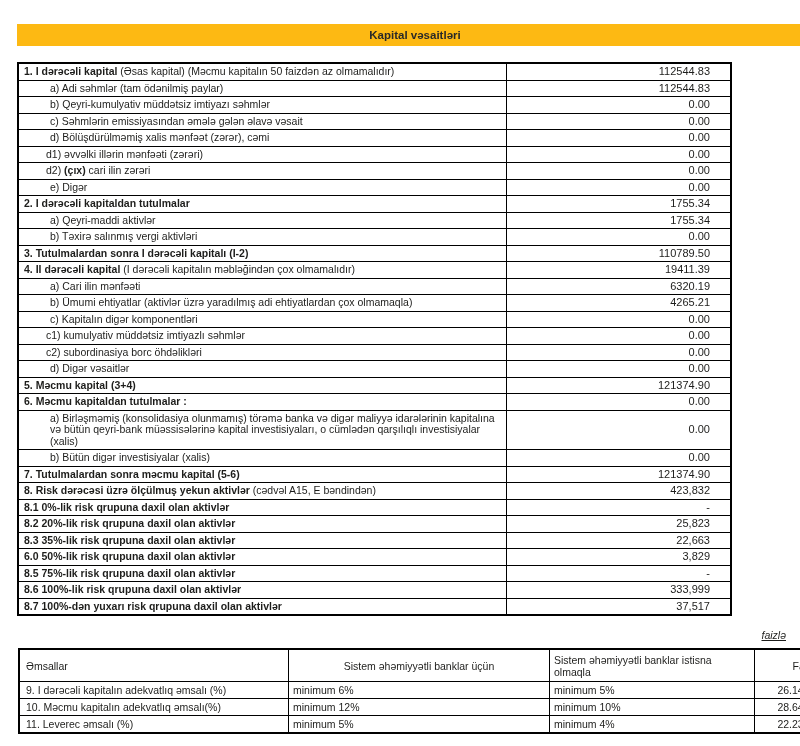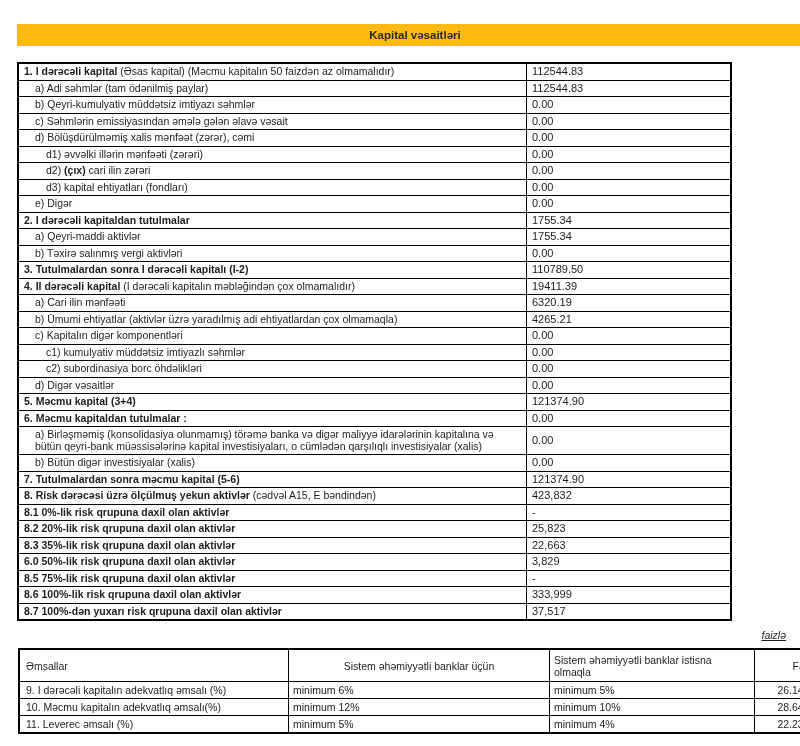--- a/index.html
+++ b/index.html
@@ -23,24 +23,24 @@
     border:2.5px solid #000;
   }
   .cap-table td {
     border:1.5px solid #000;
     font-size:10.5px; line-height:11.5px;
     padding:2px 4px 2px 5px;
     vertical-align:middle;
     overflow:hidden;
   }
   .cap-table td.val {
-    width:198px; text-align:left; padding-right:0;
+    width:198px; text-align:right; padding-right:20px;
     font-size:11px;
   }
-  .cap-table td.ind1 { padding-left:16px; }
+  .cap-table td.ind1 { padding-left:31px; }
   .cap-table td.ind2 { padding-left:27px; }
   .b { font-weight:bold; }
   .note {
     position:absolute; right:14px; top:629px;
     font-style:italic; font-size:10.5px;text-decoration:underline;
   }
   .ratio-table {
     position:absolute; left:18px; top:648px; width:768px;
     border:2.5px solid #000;
   }
@@ -86,24 +86,20 @@
       <tr>
         <td class="label ind1"><span>d) Bölüşdürülməmiş xalis mənfəət (zərər), cəmi</span></td>
         <td class="val">0.00</td>
       </tr>
       <tr>
         <td class="label ind2"><span>d1) əvvəlki illərin mənfəəti (zərəri)</span></td>
         <td class="val">0.00</td>
       </tr>
       <tr>
         <td class="label ind2"><span>d2) </span><span class="b">(çıx)</span><span> cari ilin zərəri</span></td>
-        <td class="val">0.00</td>
-      </tr>
-      <tr>
-        <td class="label ind2"><span>d3) kapital ehtiyatları (fondları)</span></td>
         <td class="val">0.00</td>
       </tr>
       <tr>
         <td class="label ind1"><span>e) Digər</span></td>
         <td class="val">0.00</td>
       </tr>
       <tr>
         <td class="label"><span class="b">2. I dərəcəli kapitaldan tutulmalar</span></td>
         <td class="val">1755.34</td>
       </tr>

